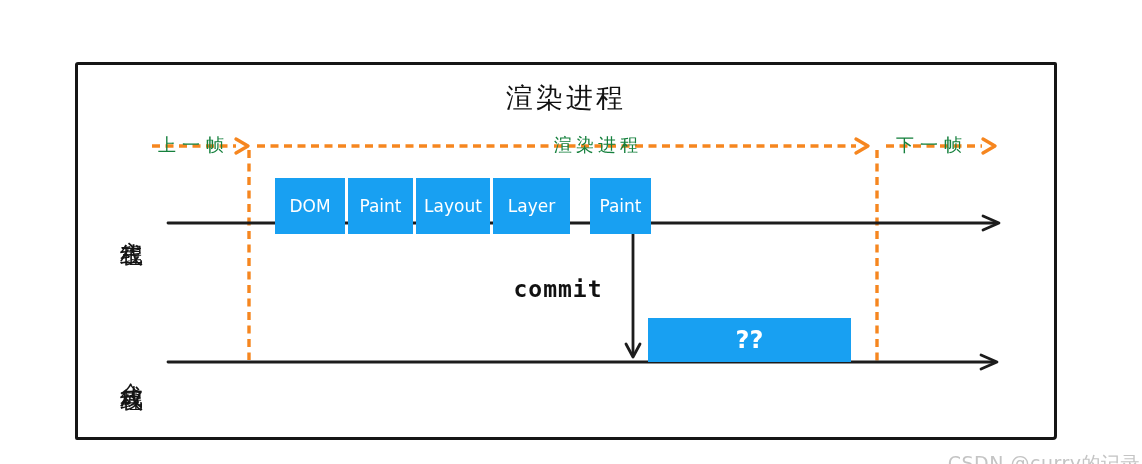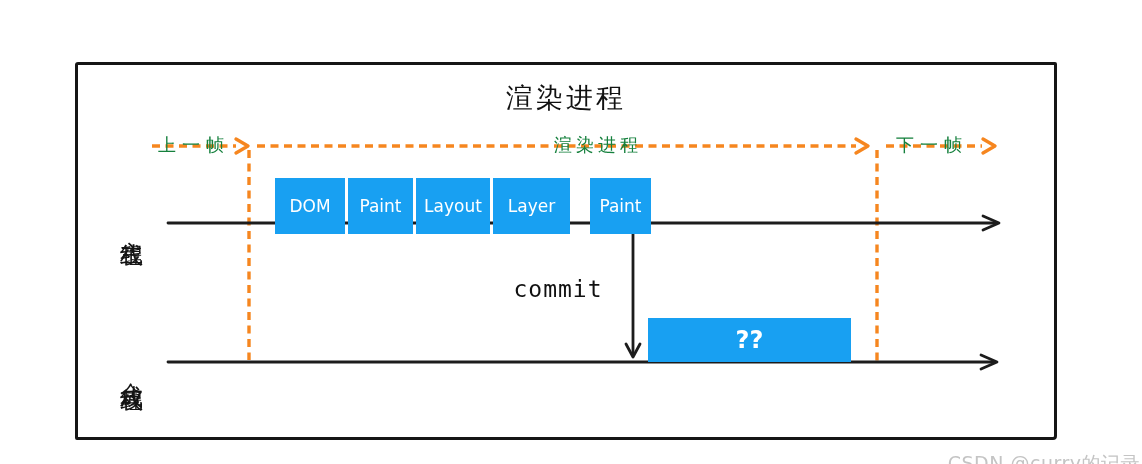--- a/index.html
+++ b/index.html
@@ -47,21 +47,21 @@
     box-sizing:border-box;
   }
   .stage-dom{left:275px;width:70px;}
   .stage-style{left:348px;width:65px;}
   .stage-layout{left:416px;width:74px;}
   .stage-layer{left:493px;width:77px;}
   .stage-paint{left:590px;width:61px;}
   .commit{
     position:absolute;left:498px;top:276px;width:120px;
     text-align:center;
-    font-size:23px;color:#111;font-weight:400;
+    font-size:23px;color:#111;font-weight:700;
     letter-spacing:1px;
     font-family:"DejaVu Sans Mono","DejaVu Sans",monospace;
   }
   .task{
     position:absolute;left:648px;top:318px;width:203px;height:44px;
     background:#18A0F2;
     color:#ffffff;font-size:24px;font-weight:600;
     display:flex;align-items:center;justify-content:center;
   }
   .watermark{

